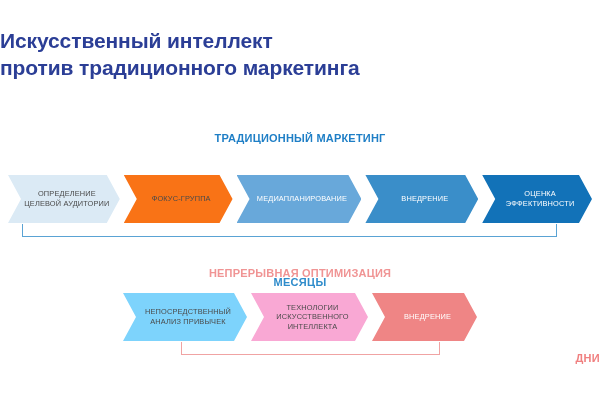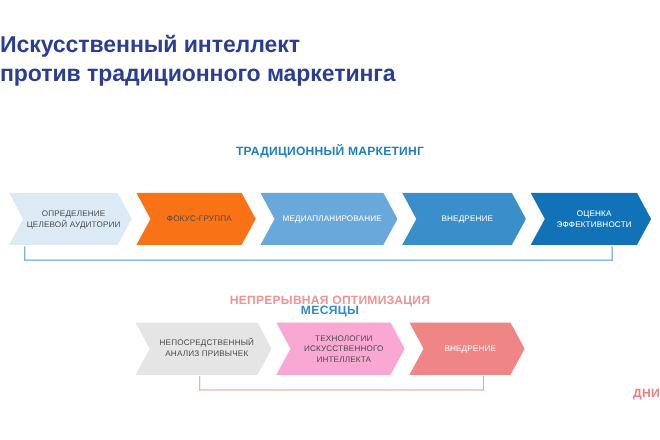--- a/index.html
+++ b/index.html
@@ -162,21 +162,21 @@
       <span class="label">ОЦЕНКА ЭФФЕКТИВНОСТИ</span>
     </div>
   </div>
 
 <div class="bracket" id="bracket-traditional" style="border-color: rgb(90, 163, 212);"></div>
 <div class="bracket-label" id="label-months">МЕСЯЦЫ</div>
 
 <div class="section-heading" id="heading-continuous" style="color: rgb(240, 148, 148);">НЕПРЕРЫВНАЯ ОПТИМИЗАЦИЯ</div>
 
 <div class="chev-row" id="row-continuous">
-    <div class="chev dark-text" style="flex: 124 0 0px; background: #e5e5e5; color: rgb(74, 74, 74);">
+    <div class="chev dark-text" style="flex: 124 0 0px; background: #7dd3fc; color: rgb(74, 74, 74);">
       <span class="label">НЕПОСРЕДСТВЕННЫЙ АНАЛИЗ ПРИВЫЧЕК</span>
     </div>
     <div class="chev dark-text" style="flex: 117 0 0px; background: #f9a8d4; color: rgb(74, 74, 74);">
       <span class="label">ТЕХНОЛОГИИ ИСКУССТВЕННОГО ИНТЕЛЛЕКТА</span>
     </div>
     <div class="chev" style="flex: 105 0 0px; background: rgb(239, 133, 133); color: rgb(255, 255, 255);">
       <span class="label">ВНЕДРЕНИЕ</span>
     </div>
   </div>
 

